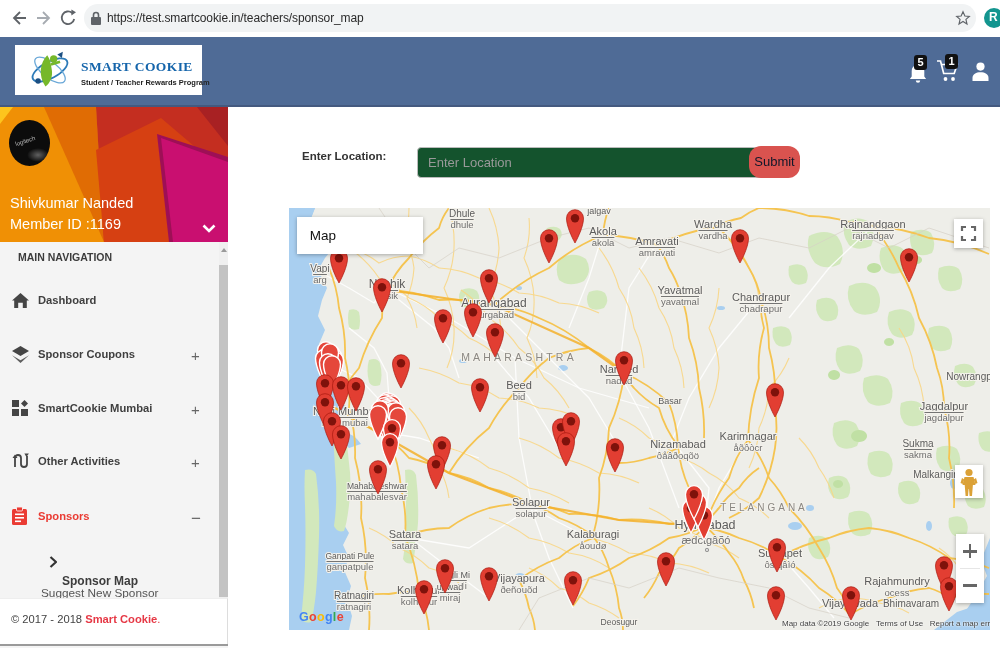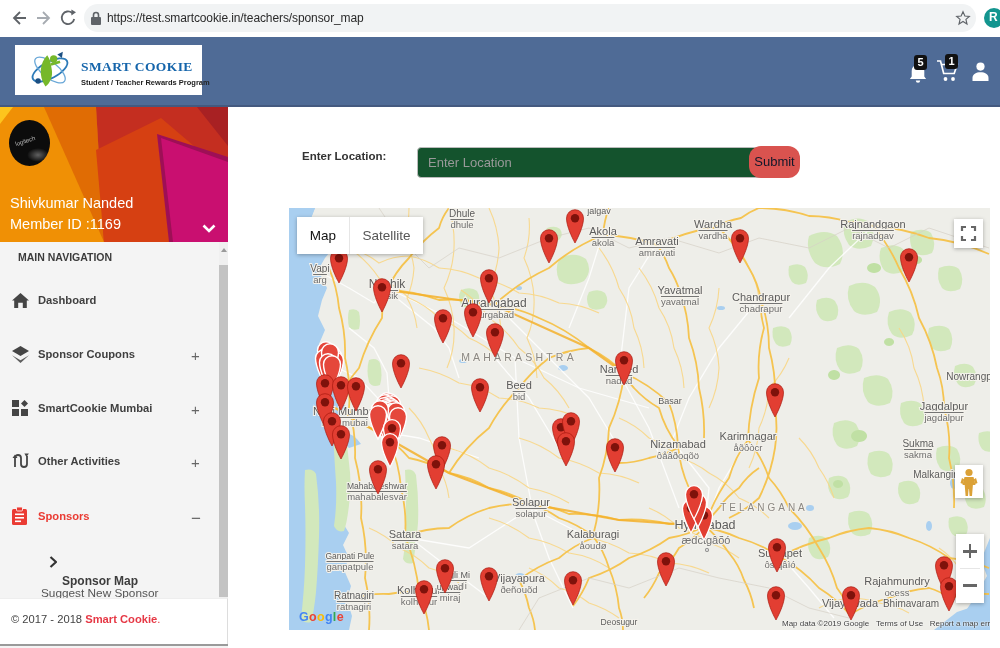--- a/index.html
+++ b/index.html
@@ -497,21 +497,20 @@
         <use href="#pin" x="477.5" y="377"></use>
         <use href="#pin" x="367.5" y="343"></use>
         <use href="#pin" x="476.5" y="174"></use>
         <use href="#pin" x="645.5" y="347"></use>
         <use href="#pin" x="650.5" y="368"></use>
         <use href="#pin" x="552.5" y="377"></use>
         <use href="#pin" x="478.5" y="329"></use>
       </svg>
       <div style="position:absolute;left:8px;top:9px;width:126px;height:37px;background:#fff;box-shadow:0 1px 4px rgba(0,0,0,0.3);"></div>
 <div style="position:absolute;left:8px;top:9px;width:52px;height:37px;font-size:13.5px;color:#111;text-align:center;line-height:37px;">Map</div>
-<div style="position:absolute;left:60px;top:9px;width:74px;height:37px;font-size:13.5px;color:#565656;text-align:center;line-height:37px;border-left:1px solid #e6e6e6;">Satellite</div>
 <div style="position:absolute;left:665px;top:11px;width:29px;height:29px;background:#fff;box-shadow:0 1px 4px rgba(0,0,0,0.3);">
 <svg width="29" height="29" viewBox="0 0 29 29">
           <path d="M8 12 v-4 h4 M17 8 h4 v4 M21 17 v4 h-4 M12 21 h-4 v-4" stroke="#666" stroke-width="2.2" fill="none"></path>
         </svg></div>
 <div style="position:absolute;left:666px;top:257px;width:28px;height:33px;background:#fff;box-shadow:0 1px 4px rgba(0,0,0,0.3);">
 <svg width="28" height="33" viewBox="0 0 28 33">
           <circle cx="14" cy="7.5" r="3.6" fill="#dba136"></circle>
           <path d="M9.5 12 h9 l2 8 h-2.6 l-0.9 11 h-2.4 l-0.6 -7 h-0.4 l-0.6 7 h-2.4 l-0.9 -11 H7.5 Z" fill="#dba136"></path>
           <path d="M7 13 l-1.5 5 2.2 1 1.6 -4.5 Z" fill="#dba136"></path>
           <path d="M21 13 l1.5 5 -2.2 1 -1.6 -4.5 Z" fill="#dba136"></path>

